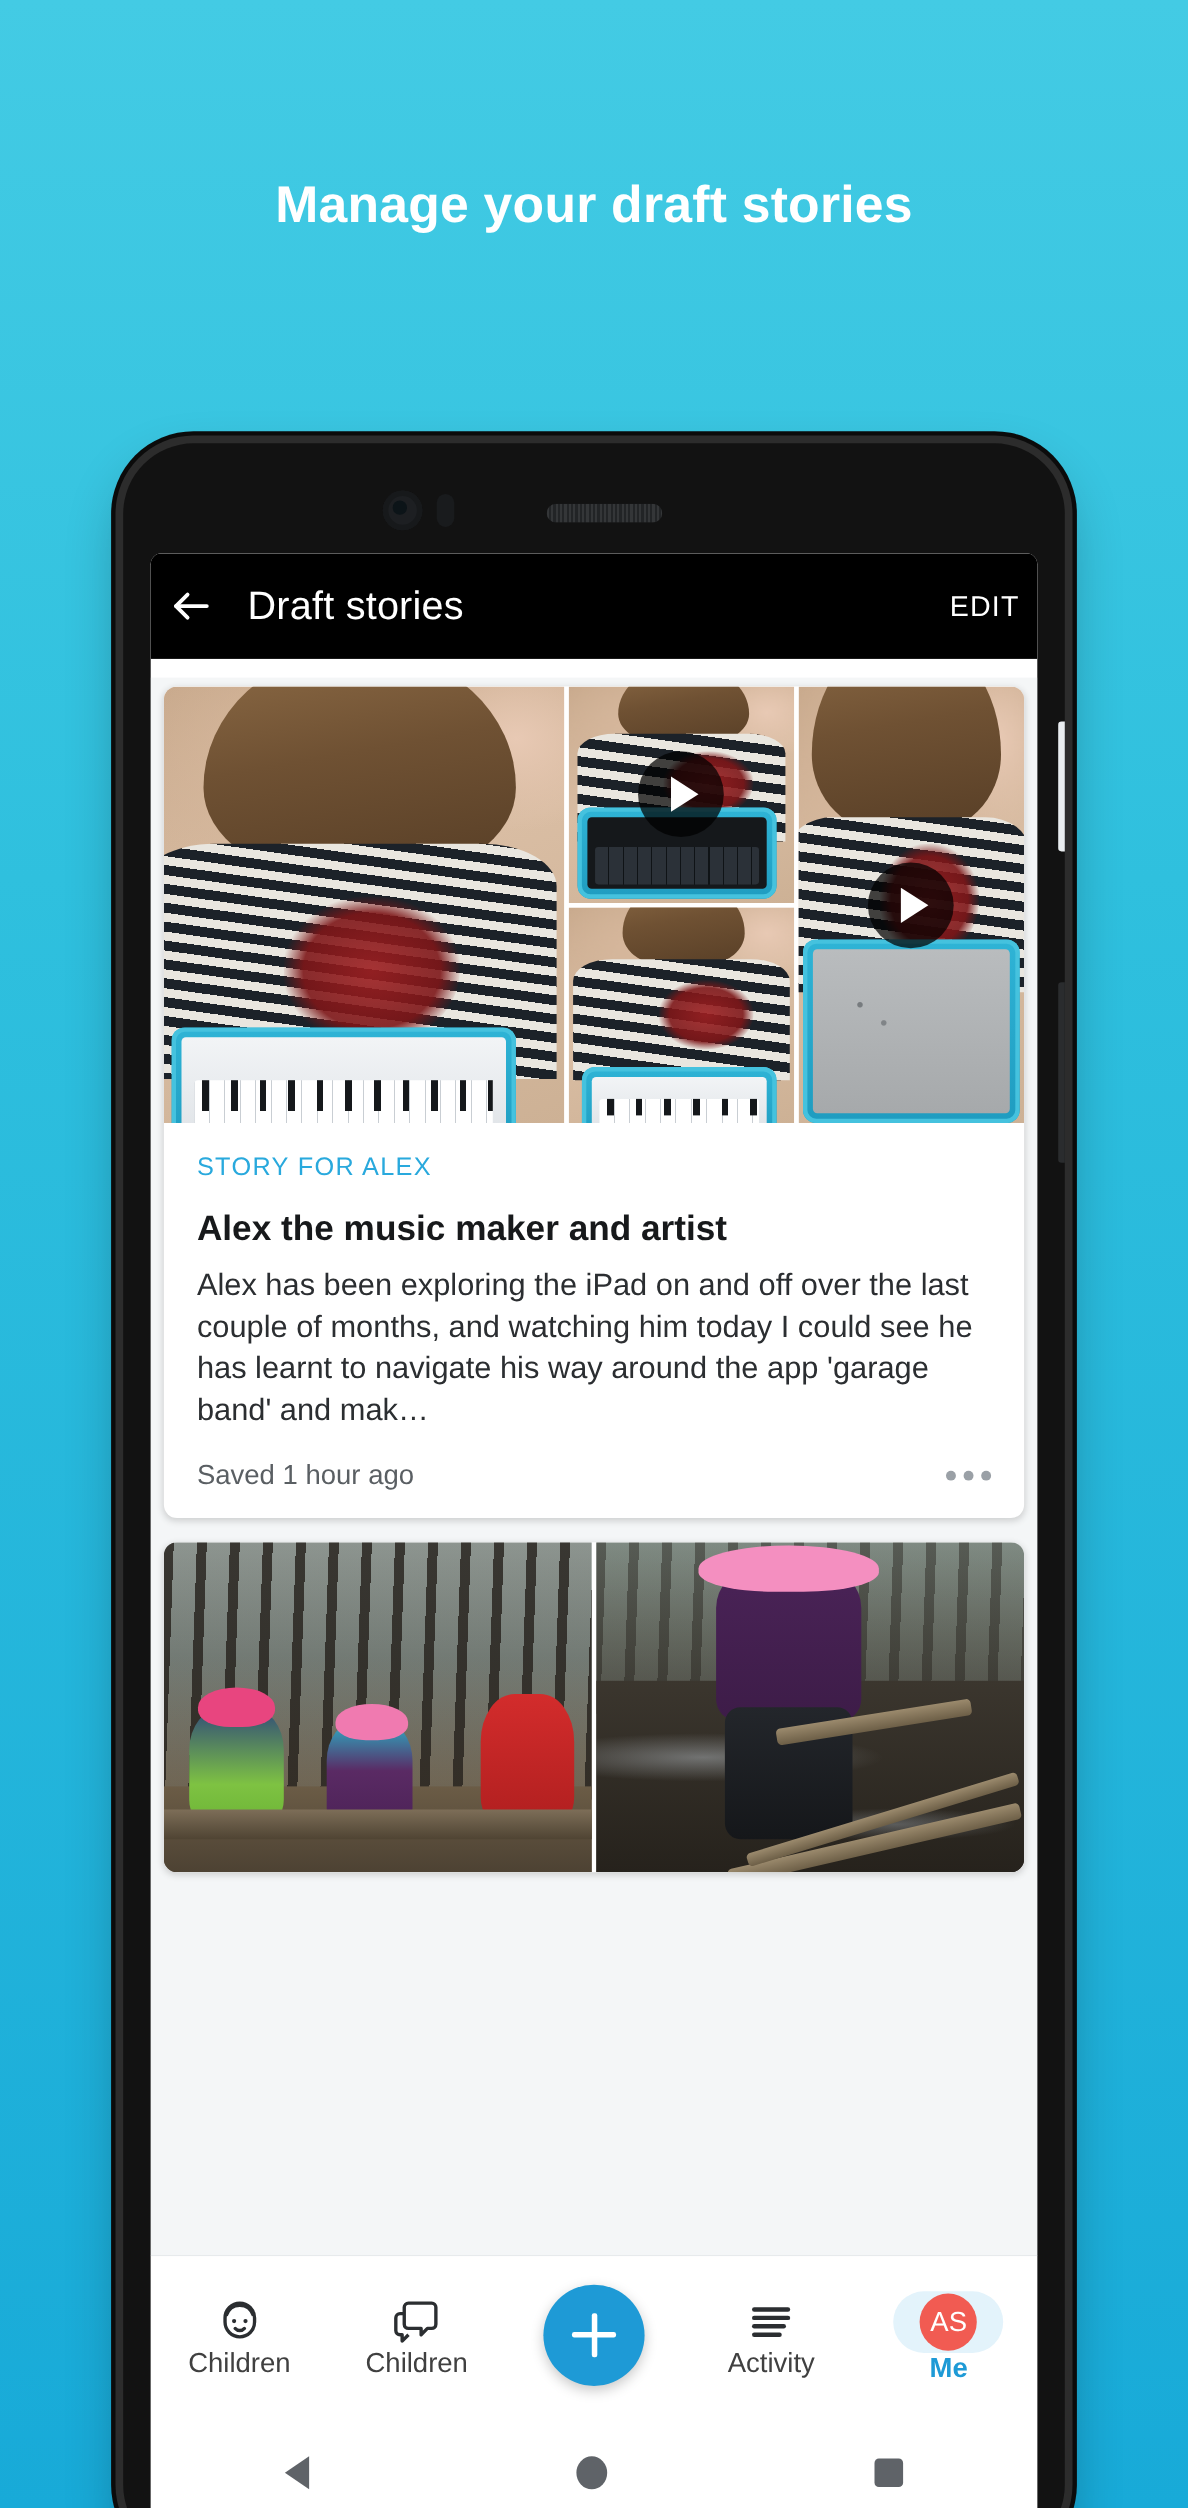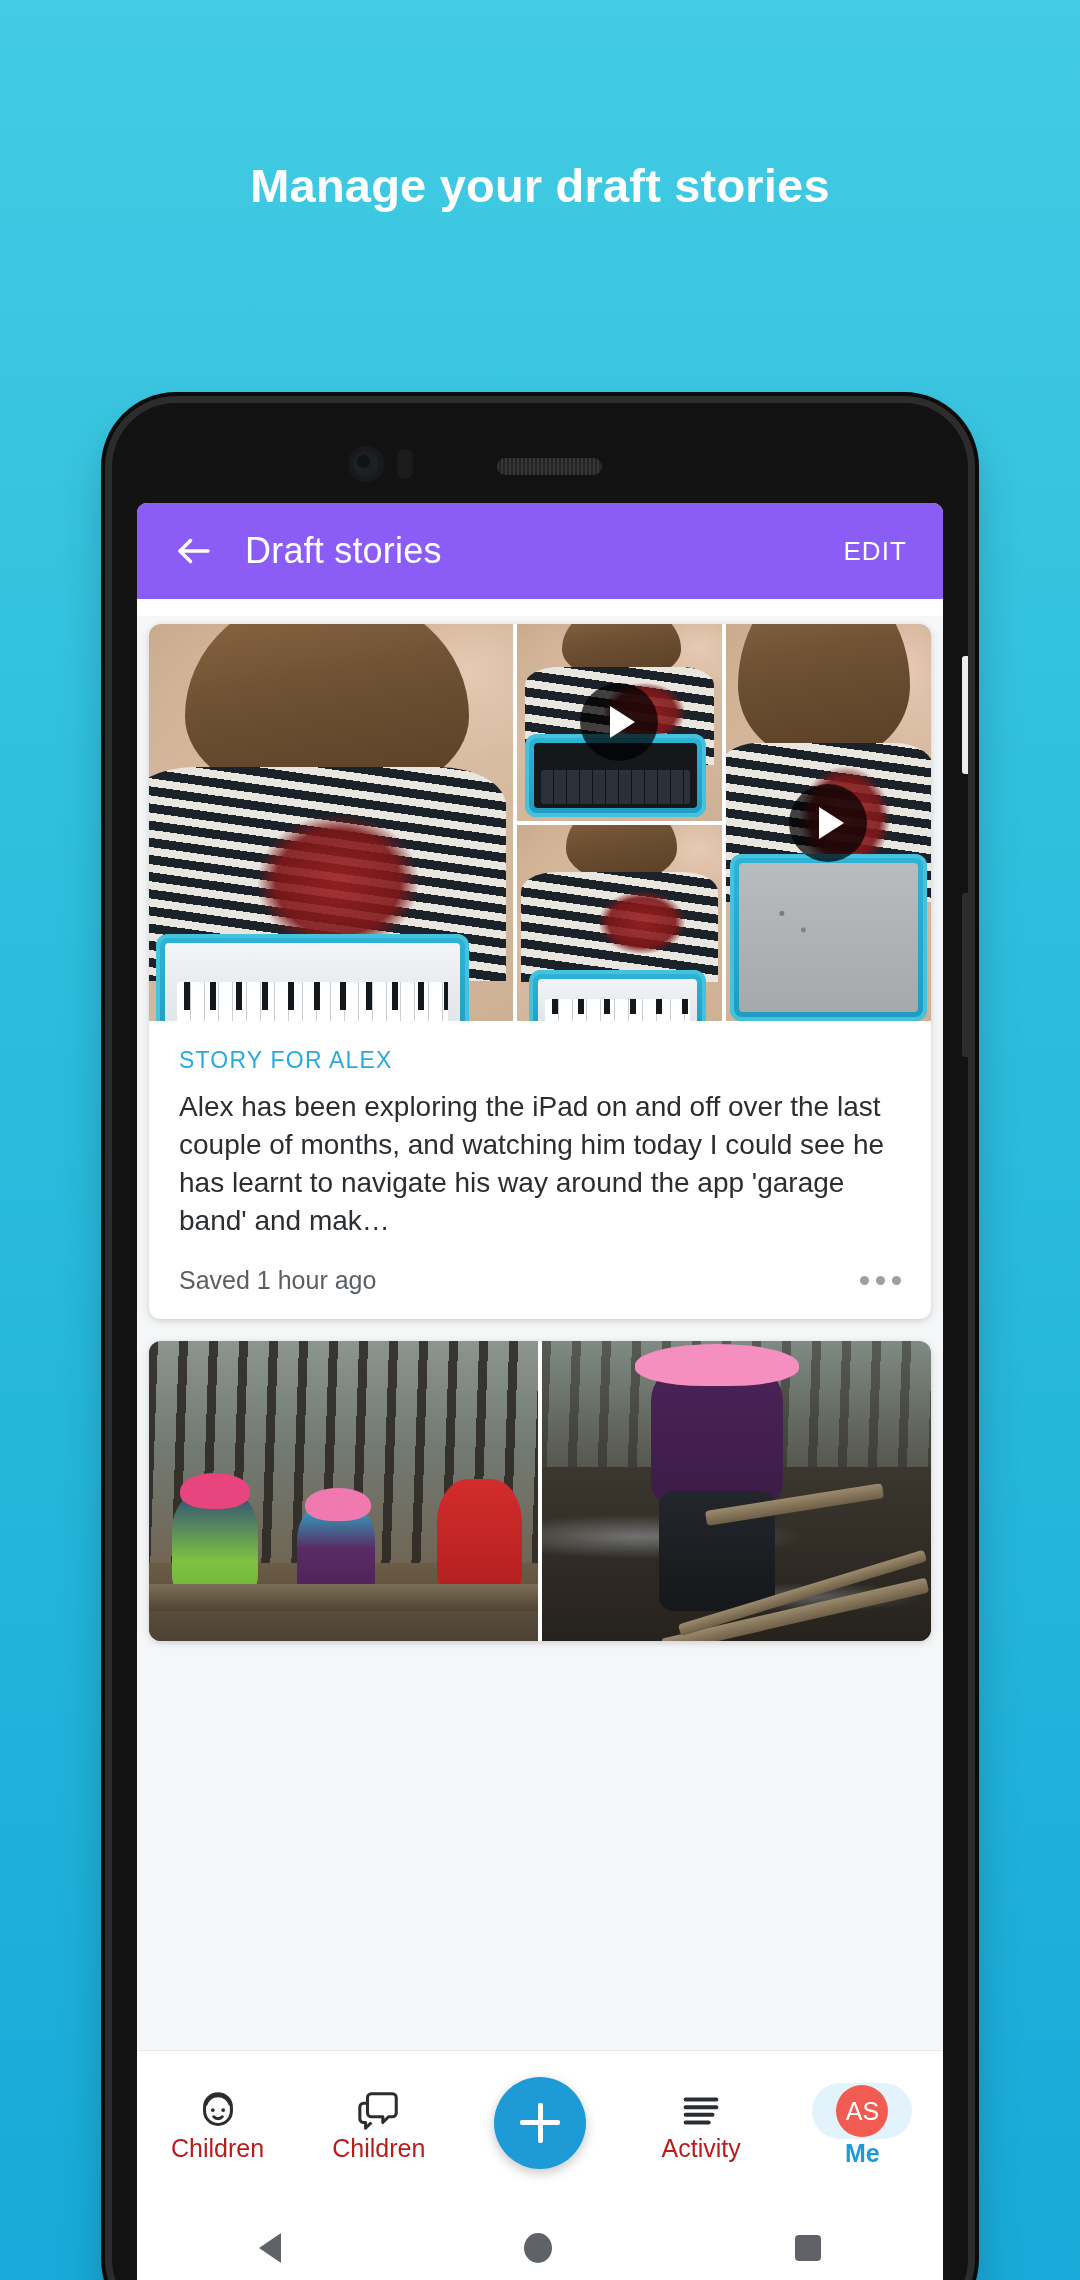--- a/index.html
+++ b/index.html
@@ -68,22 +68,22 @@
     display:flex; align-items:center; padding:0 14px 0 10px; flex:0 0 auto;
   }
   .sb-time{ font-size:26px; font-weight:bold; letter-spacing:.3px; }
   .sb-icons-l{ display:flex; align-items:center; gap:15px; margin-left:20px; }
   .sb-spacer{ flex:1; }
   .sb-icons-r{ display:flex; align-items:center; gap:10px; }
   .ic{ display:block; }
 
   
   .appbar{
-    height:96px; background:#8b5cf6; color:#fff;
-    display:flex; align-items:center; padding:0 36px; flex:0 0 auto;
+    height:96px; background:#000000; color:#fff;
+    display:flex; align-items:center; padding:0 16px; flex:0 0 auto;
   }
   .back-arrow{ width:42px; height:42px; flex:0 0 auto; }
   .appbar-title{
     font-size:36px; margin-left:30px; letter-spacing:.2px; flex:1 1 auto;
   }
   .edit-btn{
     font-size:26px; letter-spacing:1.1px; font-weight:normal; color:#fff;
   }
 
   
@@ -244,21 +244,21 @@
   
   .bottomnav{
     height:150px; background:#fff; flex:0 0 auto;
     border-top:1px solid #e7eaec;
     display:flex; align-items:center; position:relative;
   }
   .navitem{
     flex:1 1 0; display:flex; flex-direction:column;
     align-items:center; justify-content:center; 
   }
-  .navlabel{ font-size:25px; color:#b91c1c; }
+  .navlabel{ font-size:25px; color:#404040; }
   .navlabel.active{ color:#1e9ad6; font-weight:bold; }
   .fab{
     width:92px; height:92px; border-radius:50%;
     background:#1e9ad6; display:flex; align-items:center; justify-content:center;
     box-shadow:0 4px 12px rgba(0,0,0,.22);
     margin-bottom:6px;
   }
   .fab:before{
     content:""; width:40px; height:5px; background:#fff; position:absolute; border-radius:2px;
   }
@@ -360,20 +360,21 @@
             <div class="scribble" style="left:36%;top:36%;width:44%;height:26%;"></div>
             <div class="tablet" style="left:2%;bottom:0%;width:96%;height:42%;">
               <div class="etch"></div>
             </div>
             <div class="play-badge"></div>
           </div>
         </div>
 
         <div class="card-body">
           <div class="eyebrow">STORY FOR ALEX</div>
+          <div class="card-title">Alex the music maker and artist</div>
           <div class="card-text">Alex has been exploring the iPad on and off over the last couple of months, and watching him today I could see he has learnt to navigate his way around the app 'garage band' and mak…</div>
         </div>
         <div class="card-footer">
           <div class="saved">Saved 1 hour ago</div>
           <div class="dots">
               <i></i>
               <i></i>
               <i></i>
             </div>
         </div>

